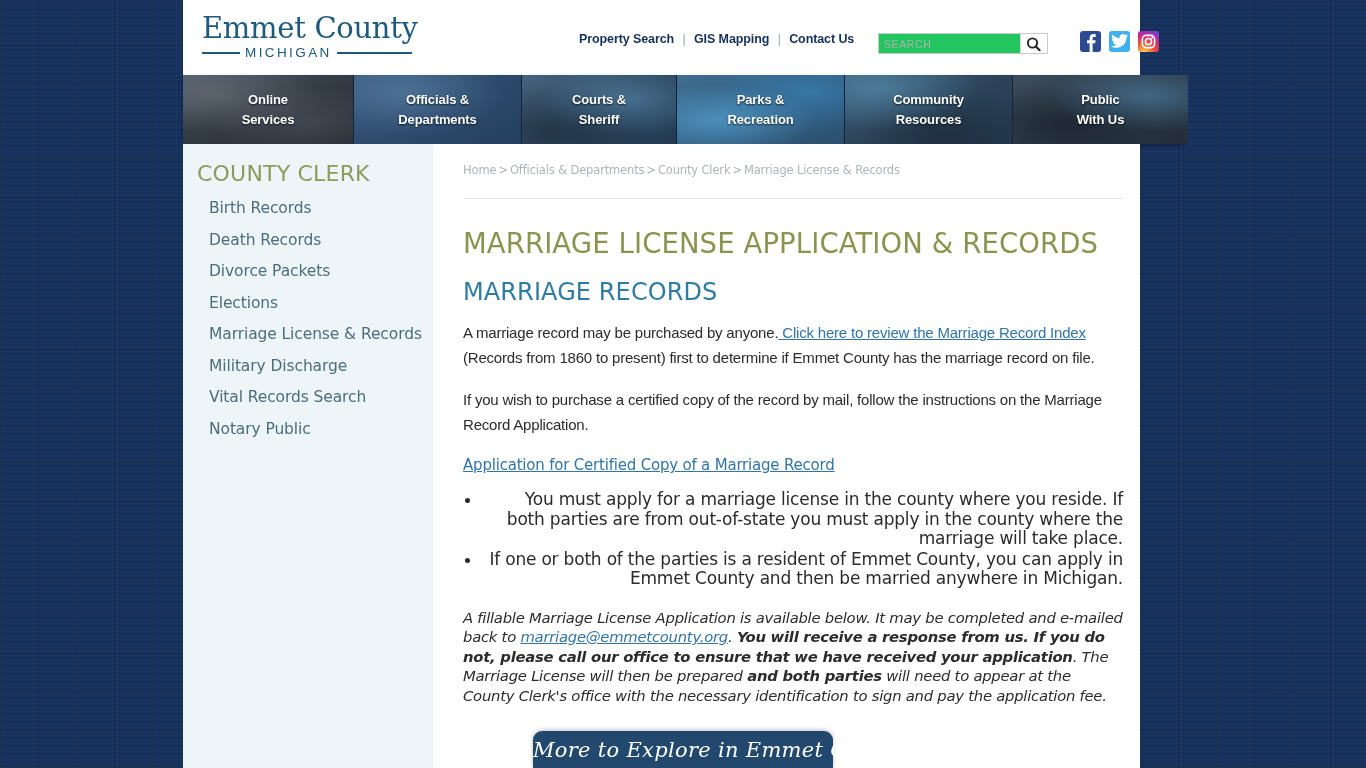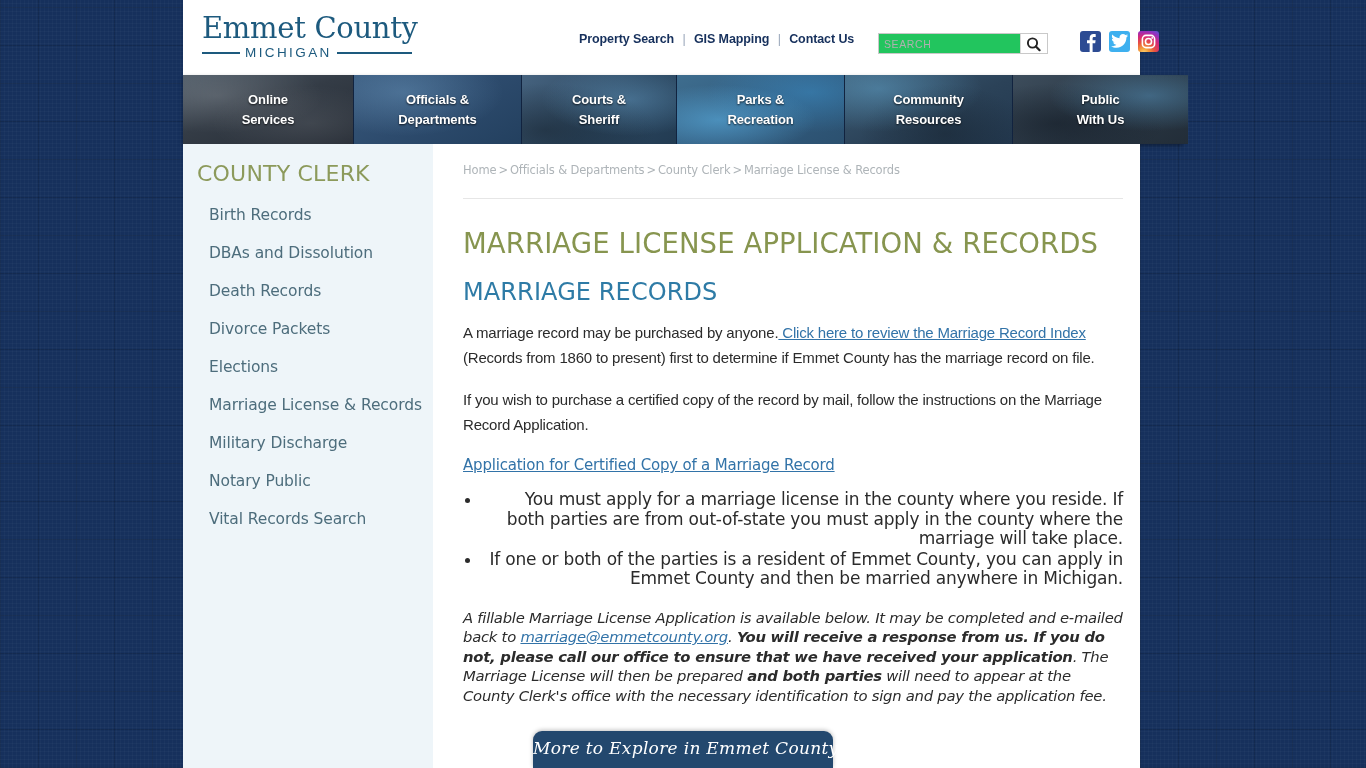--- a/index.html
+++ b/index.html
@@ -248,21 +248,20 @@
     font-family: "DejaVu Sans", sans-serif;
   }
   .sidebar-list {
     list-style: none;
     margin: 13px 0 0 0;
     padding: 0;
   }
   .sidebar-list li {
     padding: 0 0 0 26px;
     margin-bottom: 13.5px;
-    margin-top: 20px;
   }
   .sidebar-list a {
     font-size: 15.5px;
     color: #4d6d7c;
     text-decoration: none;
     font-family: "DejaVu Sans", sans-serif;
     letter-spacing: -0.1px;
   }
 
   .main {
@@ -371,21 +370,21 @@
     z-index: 20;
   }
   .explore-banner span {
     position: absolute;
     left: 0; right: 0;
     top: 7px;
     text-align: center;
     color: #ffffff;
     font-family: "DejaVu Serif", serif;
     font-style: italic;
-    font-size: 17px;
+    font-size: 21px;
     letter-spacing: 0.3px;
     white-space: nowrap;
   }
 </style>
 </head>
 <body>
 
 <div class="page">
 
   <div class="header">
@@ -478,28 +477,27 @@
       </div>
     </div>
   </div>
 
   <div class="content">
 
     <div class="sidebar">
       <div class="sidebar-title">COUNTY CLERK</div>
       <ul class="sidebar-list">
         <li><a href="#">Birth Records</a></li>
-        <li><a href="#">DBAs and Dissolution</a></li>
         <li><a href="#">Death Records</a></li>
         <li><a href="#">Divorce Packets</a></li>
         <li><a href="#">Elections</a></li>
         <li><a href="#">Marriage License &amp; Records</a></li>
         <li><a href="#">Military Discharge</a></li>
+        <li><a href="#">Vital Records Search</a></li>
         <li><a href="#">Notary Public</a></li>
-        <li><a href="#">Vital Records Search</a></li>
       </ul>
     </div>
 
     <div class="main">
 
       <div class="breadcrumb">
         <a href="#">Home</a><span class="crumb-sep">&gt;</span><a href="#">Officials &amp; Departments</a><span class="crumb-sep">&gt;</span><a href="#">County Clerk</a><span class="crumb-sep">&gt;</span><span>Marriage License &amp; Records</span>
       </div>
 
       <div class="hr"></div>

